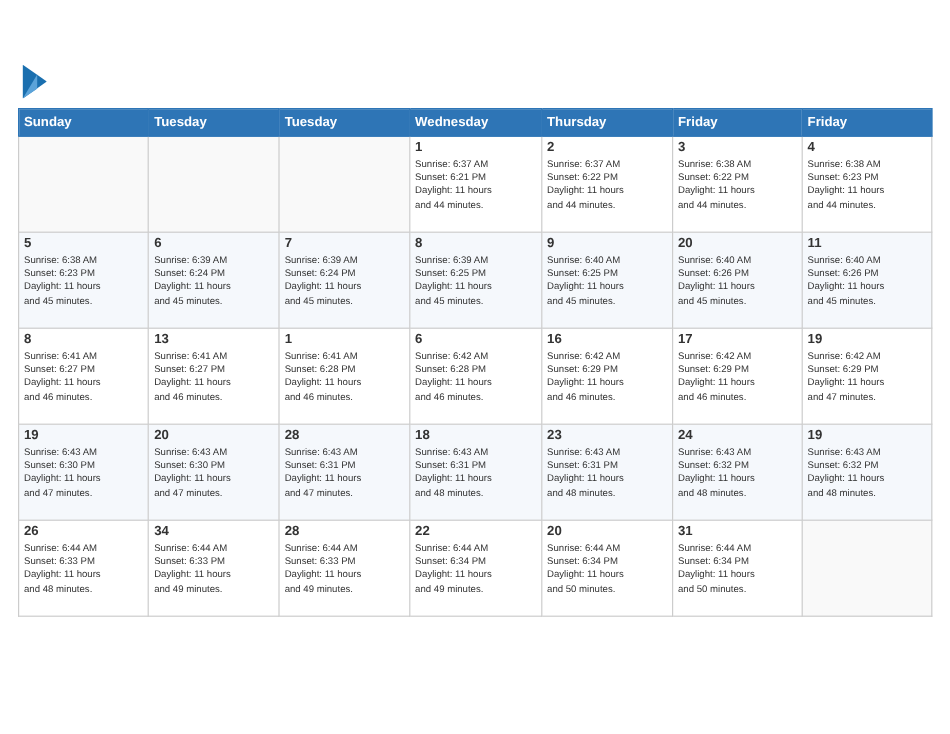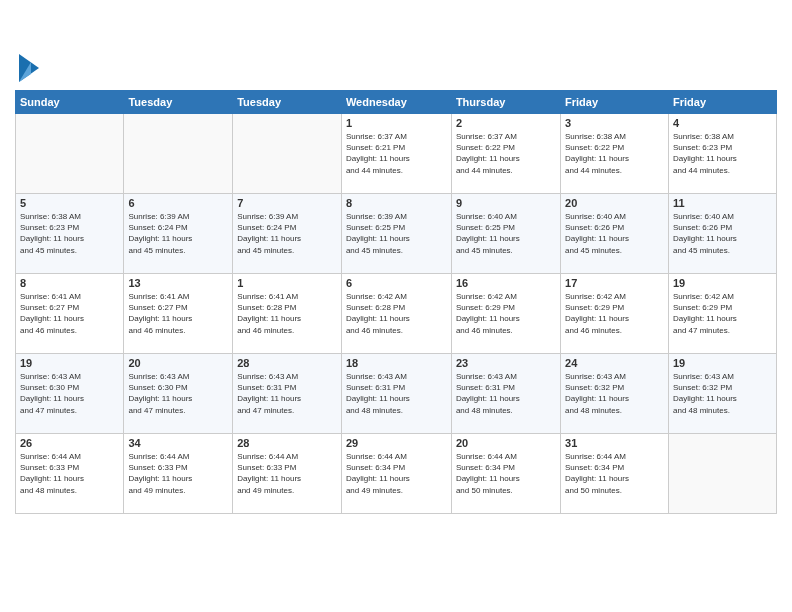--- a/index.html
+++ b/index.html
@@ -285,21 +285,21 @@
 and 49 minutes.</div>
           </td>
           <td>
             <div class="day-number">28</div>
             <div class="day-info" style="white-space: pre-line;">Sunrise: 6:44 AM
 Sunset: 6:33 PM
 Daylight: 11 hours
 and 49 minutes.</div>
           </td>
           <td>
-            <div class="day-number">29</div>
+            <div class="day-number">22</div>
             <div class="day-info" style="white-space: pre-line;">Sunrise: 6:44 AM
 Sunset: 6:34 PM
 Daylight: 11 hours
 and 49 minutes.</div>
           </td>
           <td>
             <div class="day-number">20</div>
             <div class="day-info" style="white-space: pre-line;">Sunrise: 6:44 AM
 Sunset: 6:34 PM
 Daylight: 11 hours

